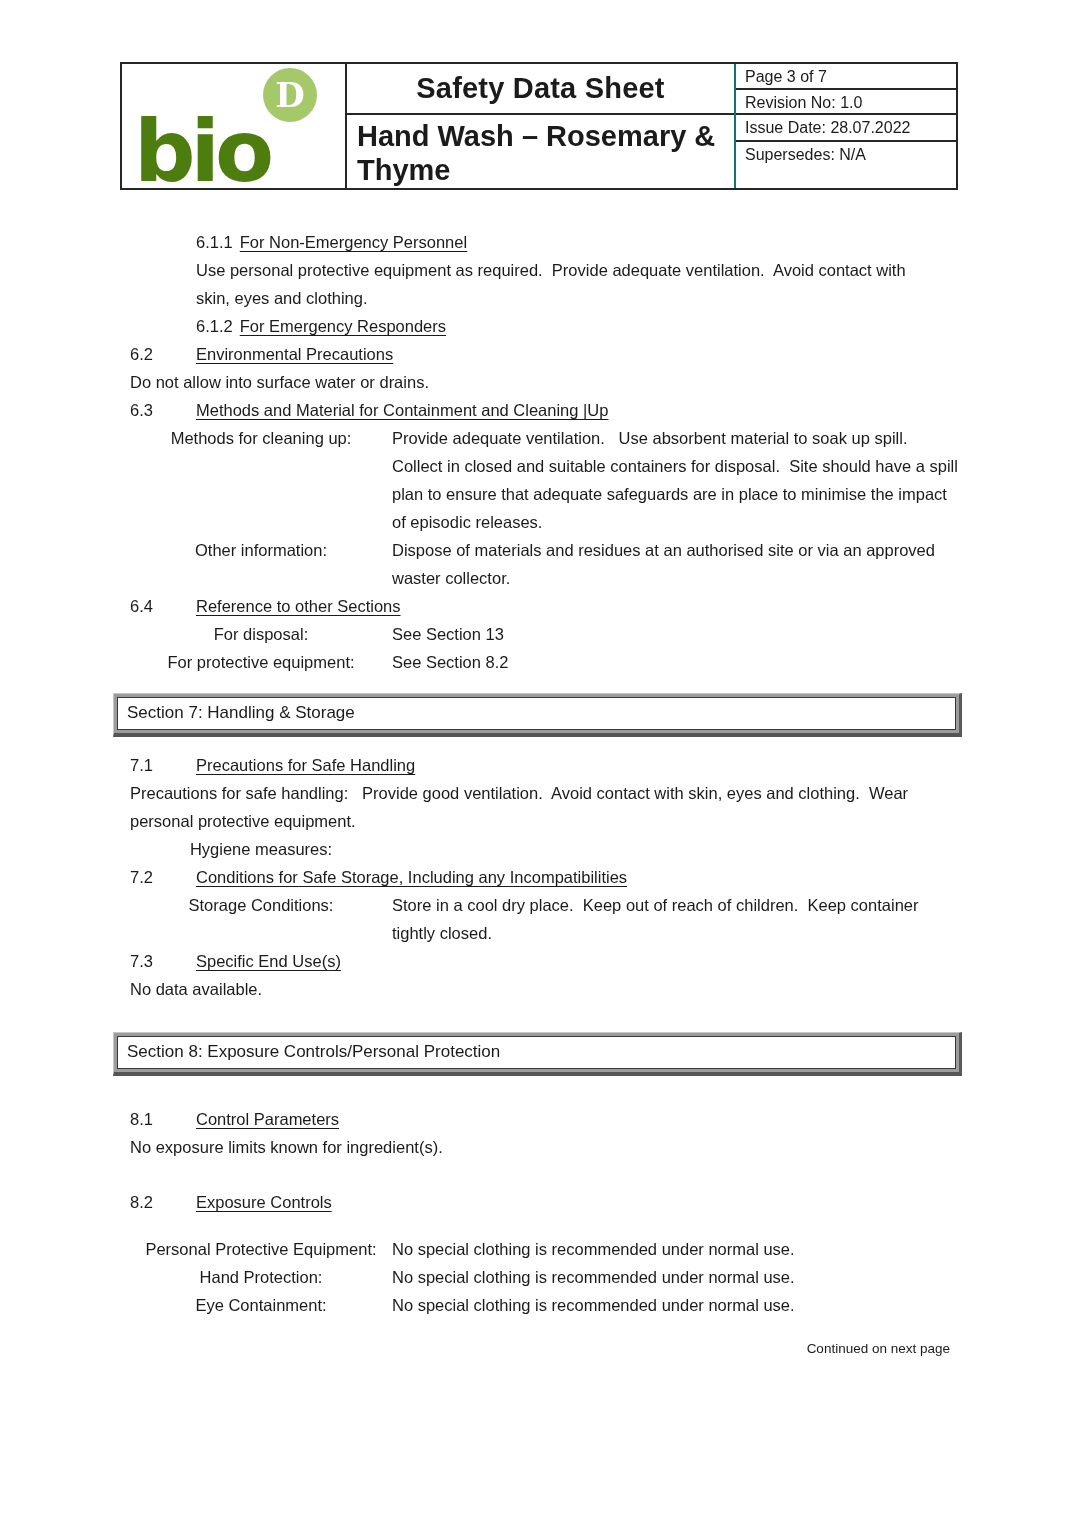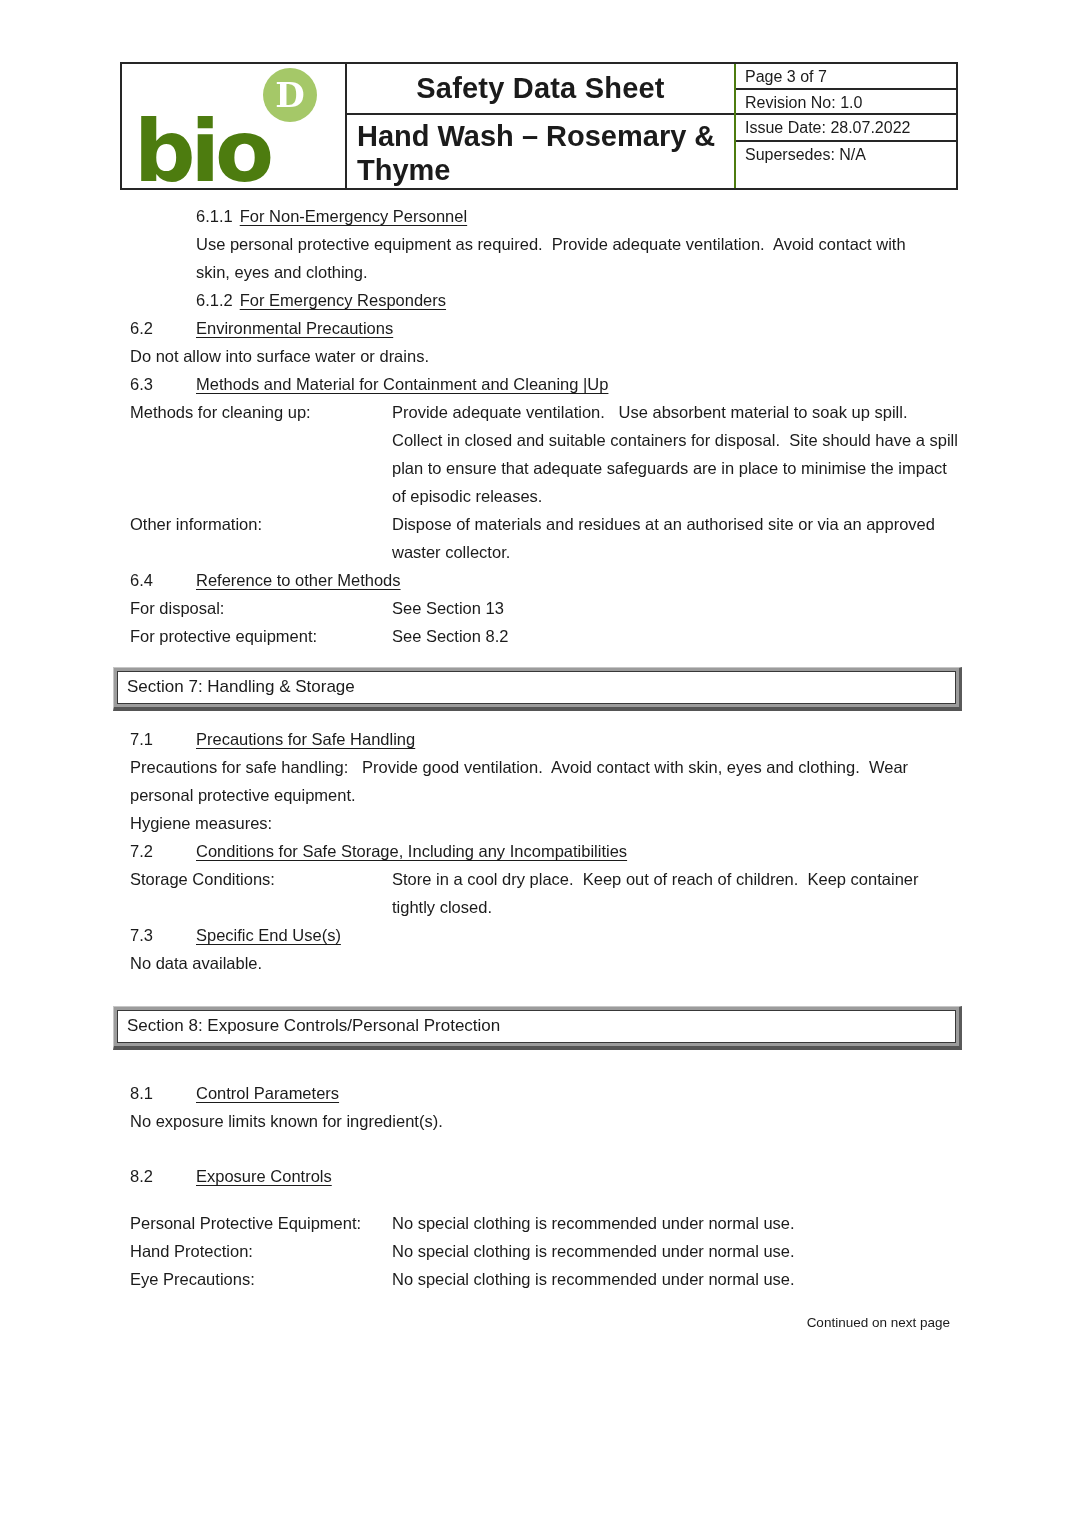--- a/index.html
+++ b/index.html
@@ -32,52 +32,52 @@
     letter-spacing: -5px; color: #4d7c0f;
   }
   .logo-badge {
     position: absolute; left: 141px; top: 4px;
     width: 54px; height: 54px; border-radius: 50%;
     display: flex; align-items: center; justify-content: center;
     font-family: "DejaVu Serif", serif; font-weight: 700;
     font-size: 34px; color: #ffffff;
     background: #a5c868;
   }
-  .hdr-mid { display: grid; grid-template-rows: 51px 1fr; border-right: 2px solid #4d7c0f; }
+  .hdr-mid { display: grid; grid-template-rows: 51px 1fr; border-right: 2px solid #0f766e; }
   .hdr-title {
     display: flex; align-items: center; justify-content: center;
     border-bottom: 2px solid #262626;
     font-size: 29px; font-weight: 700; letter-spacing: 0.2px;
   }
   .hdr-product { padding: 4px 0 0 10px; font-size: 29px; font-weight: 700; line-height: 34px; }
   .hdr-meta { display: grid; grid-template-rows: 26px 25px 27px 1fr; }
   .hdr-meta > div { padding: 1px 0 0 9px; font-size: 16px; line-height: 23px; }
   .hdr-meta > div.rule { border-bottom: 2px solid #262626; }
 
   
   .content {
     position: absolute;
-    left: 130px; top: 202px;
+    left: 130px; top: 228px;
     width: 828px;
     font-size: 16.5px;
     line-height: 28px;
   }
   .content p { margin: 0; }
   .h-num { display: flex; }
   .h-num .num { flex: 0 0 66px; }
   .h-sub { padding-left: 66px; }
   .h-sub .num { margin-right: 7px; }
   .ul {
     text-decoration: underline;
     text-decoration-thickness: 1.4px;
     text-underline-offset: 3px;
   }
   .p-indent { padding-left: 66px; padding-right: 14px; }
   .row { display: flex; }
-  .row .lbl { flex: 0 0 262px; }
+  .row .lbl { flex: 0 0 262px; text-align: center; }
   .row .val { flex: 1; }
 
   
   .banner {
     margin: 17px 0 14px -17px;
     width: 849px;
     background: #9c9c9c;
     border: 1px solid #c6c6c6;
     border-right: 3px solid #5a5a5a;
     border-bottom: 4px solid #555555;
@@ -154,21 +154,21 @@
       <div class="lbl">Methods for cleaning up:</div>
       <div class="val">Provide adequate ventilation.&nbsp;&nbsp; Use absorbent material to soak up spill.&nbsp; Collect in closed and suitable containers for disposal.&nbsp; Site should have a spill plan to ensure that adequate safeguards are in place to minimise the impact of episodic releases.</div>
     </div>
     <div class="row">
       <div class="lbl">Other information:</div>
       <div class="val">Dispose of materials and residues at an authorised site or via an approved waster collector.</div>
     </div>
 
     <div class="h-num">
       <span class="num">6.4</span>
-        <span class="ul">Reference to other Methods</span>
+        <span class="ul">Reference to other Sections</span>
     </div>
     <div class="row">
       <div class="lbl">For disposal:</div>
       <div class="val">See Section 13</div>
     </div>
     <div class="row">
       <div class="lbl">For protective equipment:</div>
       <div class="val">See Section 8.2</div>
     </div>
 
@@ -218,21 +218,21 @@
     <div class="gap-rows">
       <div class="row">
         <div class="lbl">Personal Protective Equipment:</div>
         <div class="val">No special clothing is recommended under normal use.</div>
       </div>
       <div class="row">
         <div class="lbl">Hand Protection:</div>
         <div class="val">No special clothing is recommended under normal use.</div>
       </div>
       <div class="row">
-        <div class="lbl">Eye Precautions:</div>
+        <div class="lbl">Eye Containment:</div>
         <div class="val">No special clothing is recommended under normal use.</div>
       </div>
     </div>
 
     <div class="footer">Continued on next page</div>
   </div>
 
 </div>
 
 </body></html>

